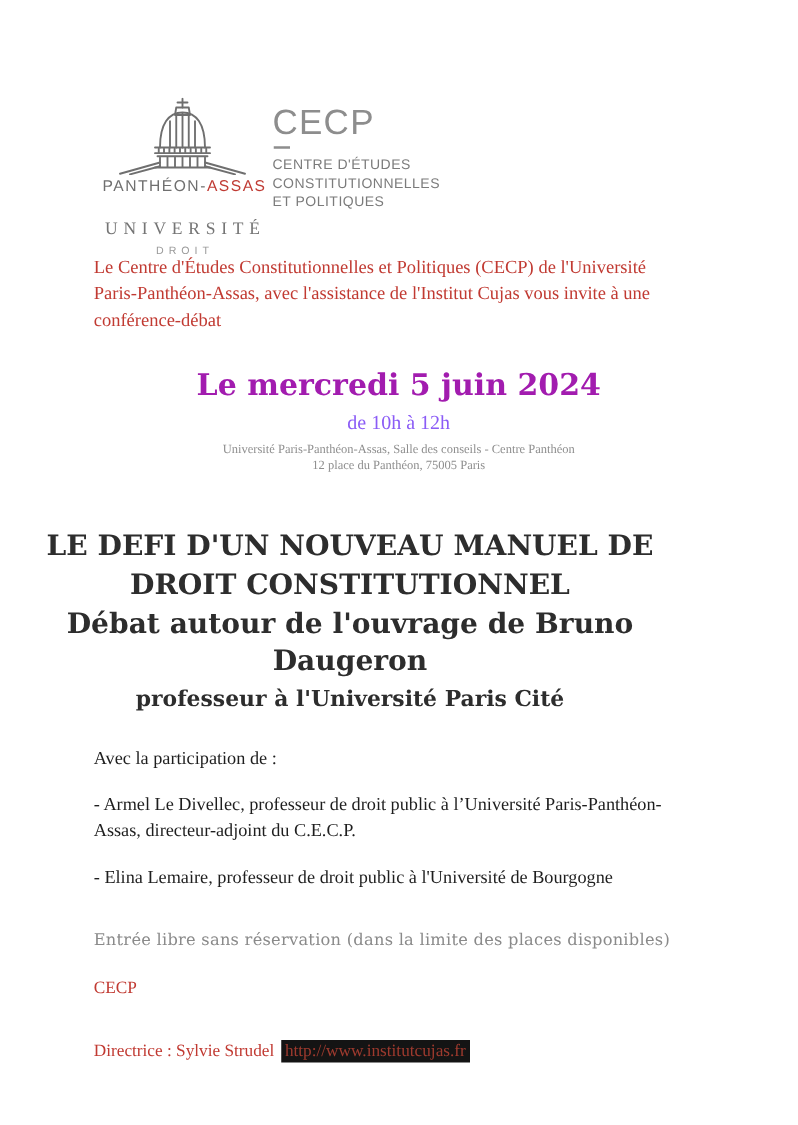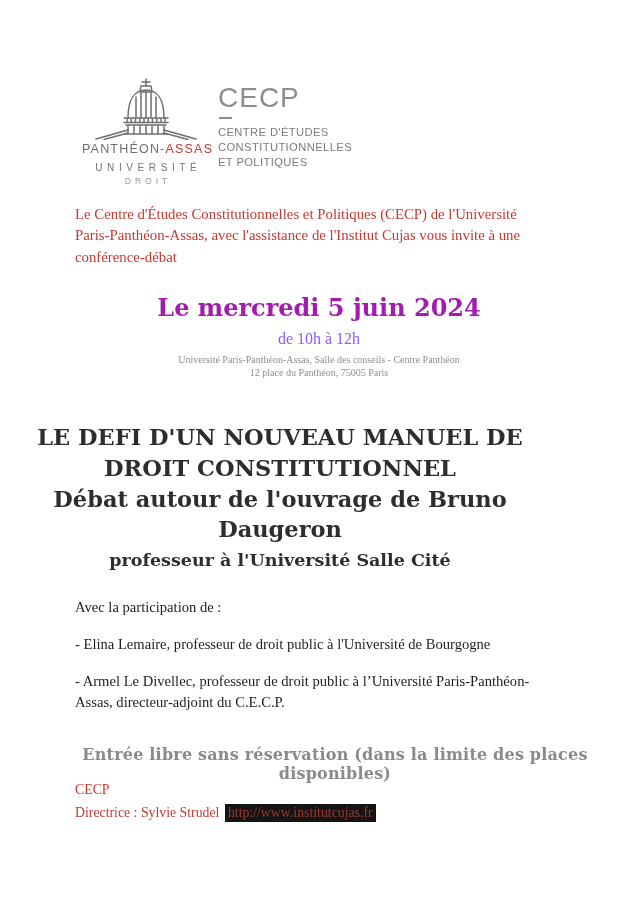--- a/index.html
+++ b/index.html
@@ -16,21 +16,21 @@
   .logos{position:absolute;left:0;top:0;width:638px;height:200px;}
   .assas-logo{
     position:absolute;left:82px;top:78px;width:128px;
     text-align:center;
     font-family:"Liberation Sans", sans-serif;
     color:#6f6f6f;
   }
   .assas-dome{display:block;margin:0 auto 2px auto;}
   .assas-name{font-size:12.5px;letter-spacing:1.2px;white-space:nowrap;color:#6f6f6f;}
   .assas-name .red{color:#bf3a33;}
-  .assas-univ{font-size:10px;letter-spacing:4.6px;margin-top:6px;margin-right:-4.6px;white-space:nowrap;color:#757575;}
+  .assas-univ{font-size:14px;letter-spacing:4.6px;margin-top:20px;margin-right:-4.6px;white-space:nowrap;color:#757575;font-family:Liberation Serif, serif;}
   .assas-paris{font-size:8.5px;letter-spacing:4px;margin-top:3px;margin-right:-4px;color:#9a9a9a;}
   .cecp-logo{
     position:absolute;left:218px;top:84px;
     font-family:"Liberation Sans", sans-serif;
   }
   .cecp-acronym{font-size:28px;color:#8d8d8d;letter-spacing:1px;line-height:1;}
   .cecp-dash{width:13px;height:2px;background:#8d8d8d;margin:5px 0 6px 1px;}
   .cecp-name{font-size:11.2px;line-height:1.32;letter-spacing:0.4px;color:#7b7b7b;}
 
   
@@ -64,29 +64,29 @@
   .participants{
     position:absolute;left:75px;top:598px;width:500px;
     font-size:14.6px;color:#1e1e1e;
   }
   .participants-intro{line-height:1.35;}
   .participant{line-height:1.45;margin-top:16px;}
 
   
   .entry-note{
     position:absolute;left:75px;top:745px;width:520px;
-    font-family:"DejaVu Serif", serif;font-weight:bold;
-    font-size:16px;letter-spacing:0.2px;color:#8a8a8a;text-align:center;
+    font-family:"DejaVu Serif", serif;font-weight:normal;
+    font-size:13px;letter-spacing:0.2px;color:#8a8a8a;
   }
   .footer-org{
     position:absolute;left:75px;top:782px;
     font-size:13.8px;color:#c13a32;
   }
   .footer-director{
-    position:absolute;left:75px;top:805px;
+    position:absolute;left:75px;top:833px;
     font-size:13.8px;color:#c13a32;
   }
   .link-highlight{
     background:#141414;color:#9e3a2e;
     text-decoration:none;
     padding:1px 3px 2px 3px;
     margin-left:2px;
   }
 </style>
 </head>
@@ -130,28 +130,28 @@
     <div class="event-time">de 10h à 12h</div>
     <div class="event-venue pre">Université Paris-Panthéon-Assas, Salle des conseils - Centre Panthéon
 12 place du Panthéon, 75005 Paris</div>
   </section>
 
   <section class="title-block">
     <h1 class="main-title pre">LE DEFI D'UN NOUVEAU MANUEL DE
 DROIT CONSTITUTIONNEL</h1>
     <h2 class="sub-title pre">Débat autour de l'ouvrage de Bruno
 Daugeron</h2>
-    <div class="affiliation">professeur à l'Université Salle Cité</div>
+    <div class="affiliation">professeur à l'Université Paris Cité</div>
   </section>
 
   <section class="participants">
     <div class="participants-intro">Avec la participation de :</div>
-    <div class="participant pre">- Elina Lemaire, professeur de droit public à l'Université de Bourgogne</div>
     <div class="participant pre">- Armel Le Divellec, professeur de droit public à l’Université Paris-Panthéon-
 Assas, directeur-adjoint du C.E.C.P.</div>
+    <div class="participant pre">- Elina Lemaire, professeur de droit public à l'Université de Bourgogne</div>
   </section>
 
   <footer>
     <div class="entry-note">Entrée libre sans réservation (dans la limite des places disponibles)</div>
     <div class="footer-org">CECP</div>
     <div class="footer-director">
       <span>Directrice : Sylvie Strudel</span>
       <a href="#" class="link-highlight">http://www.institutcujas.fr</a>
     </div>
   </footer>

